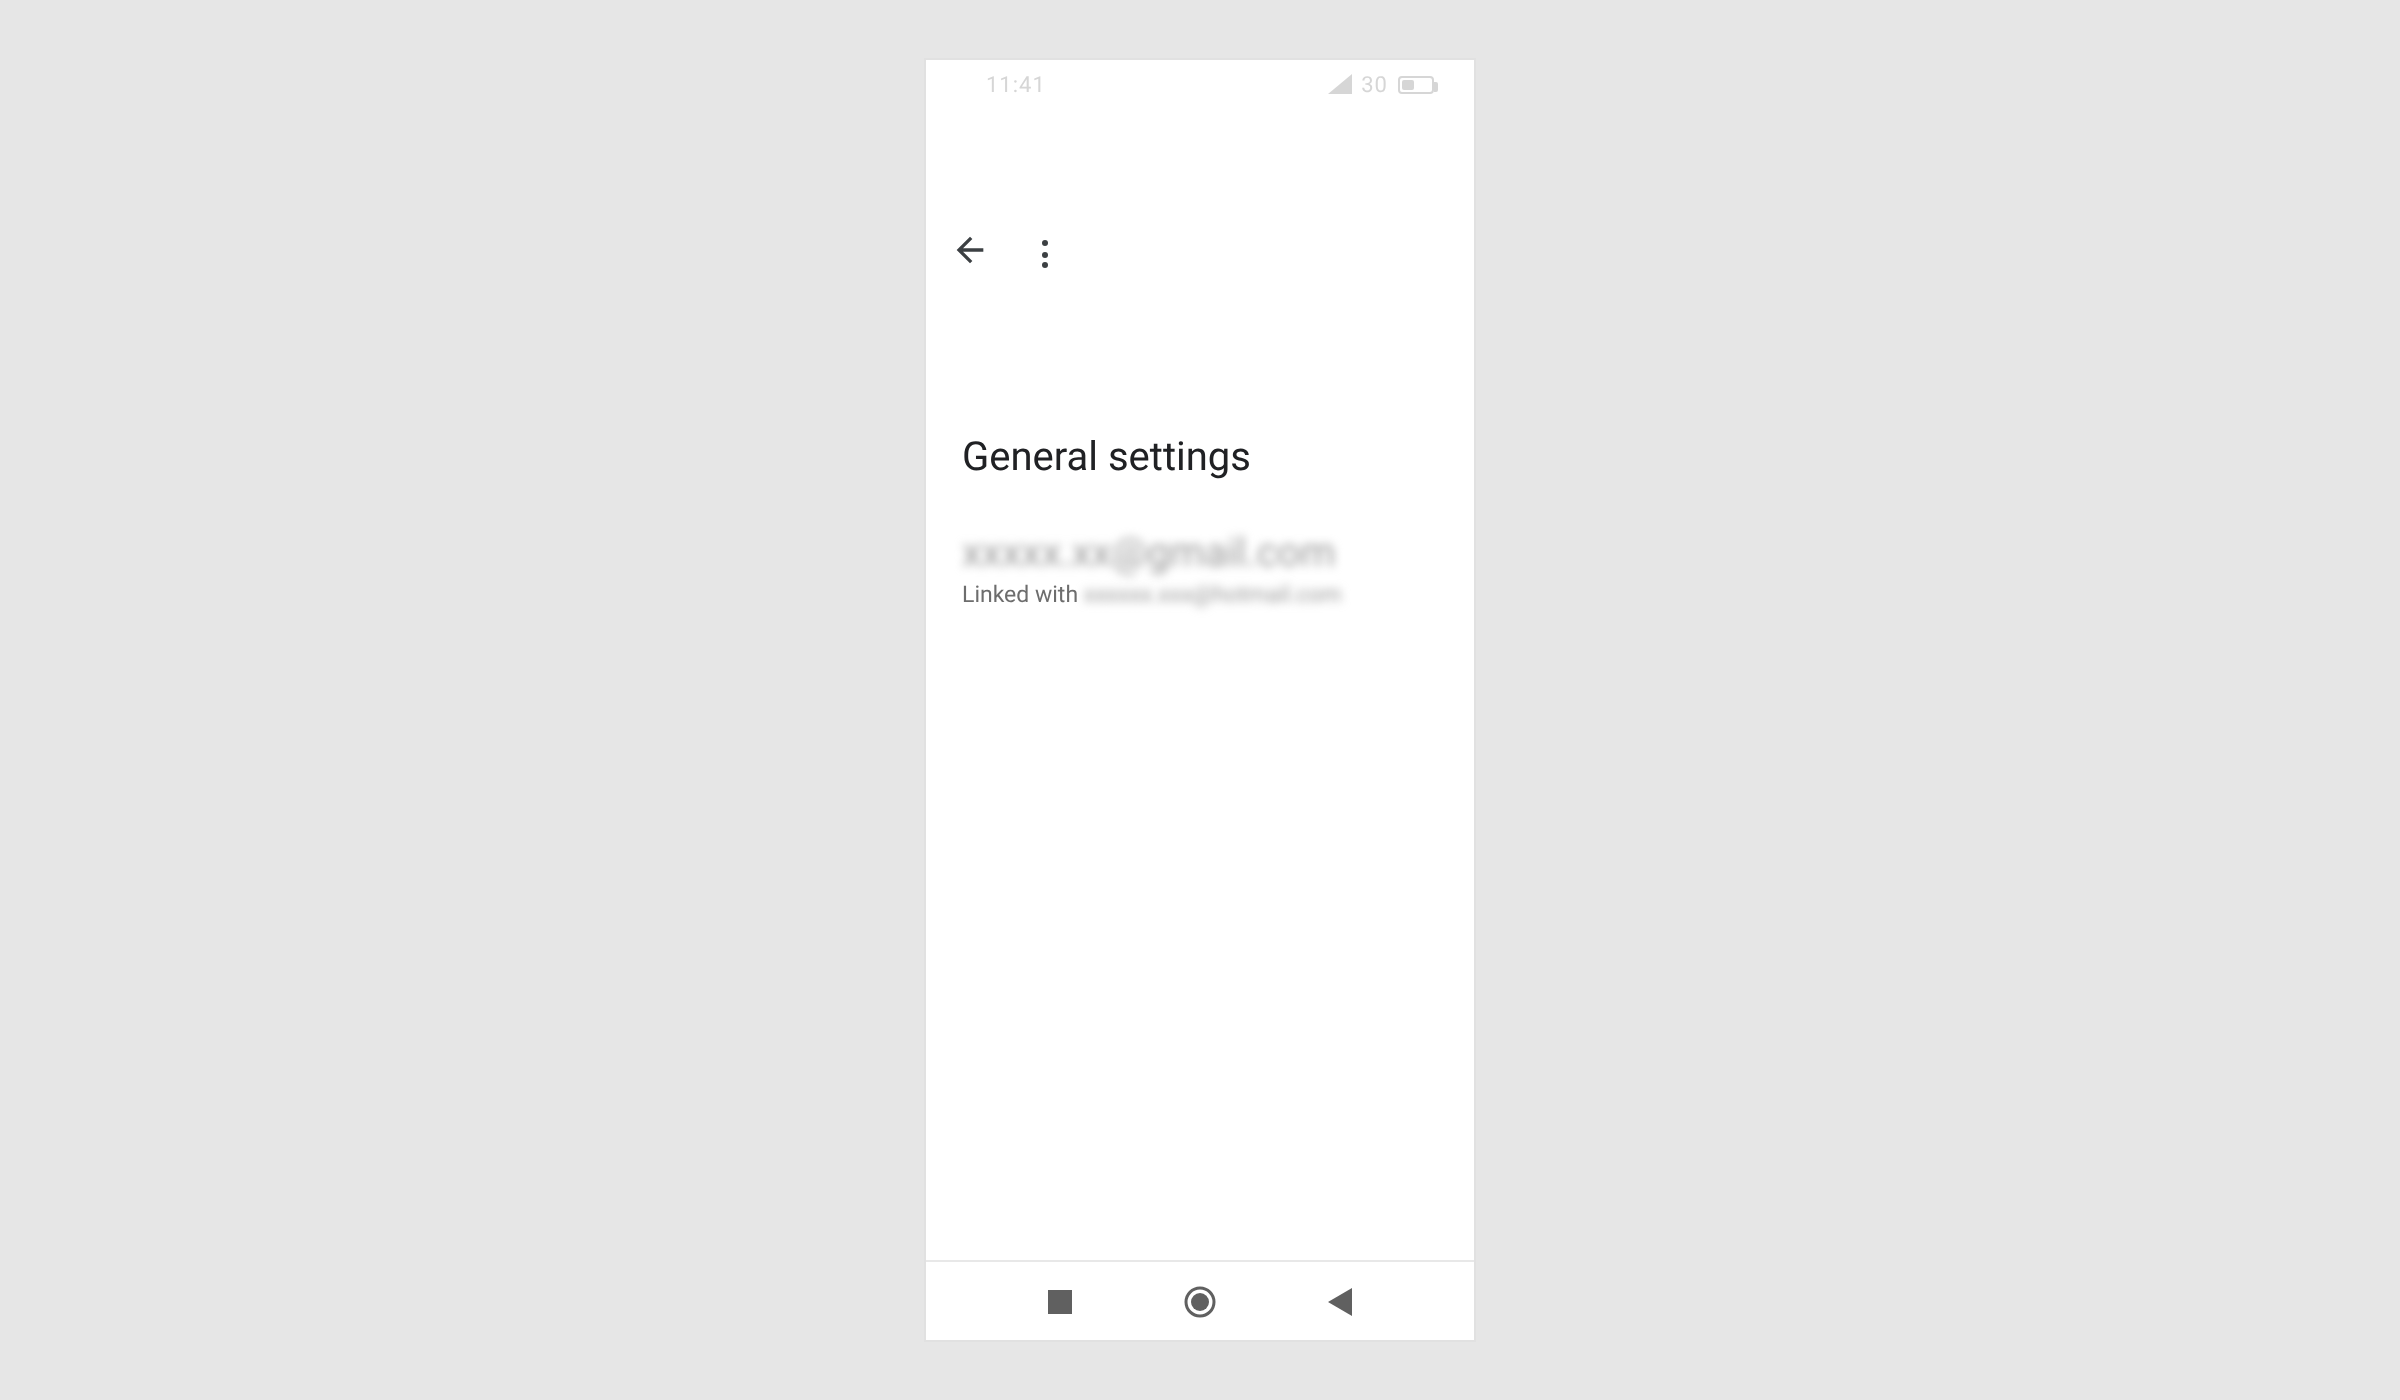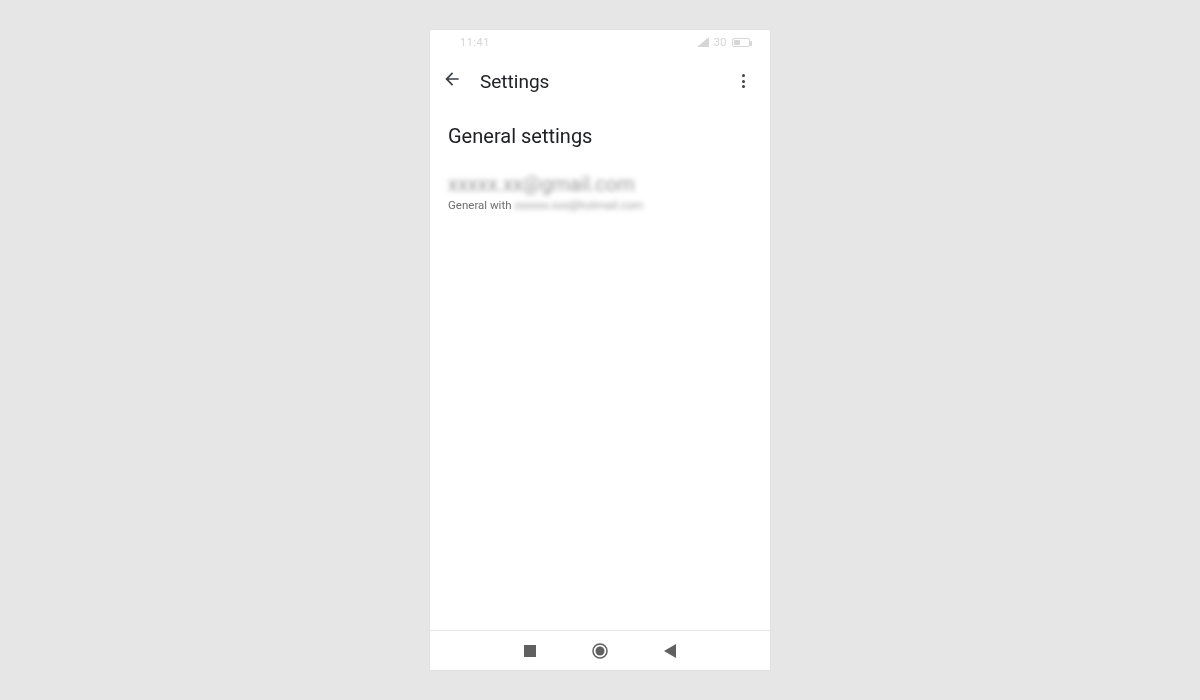--- a/index.html
+++ b/index.html
@@ -7,26 +7,27 @@
       width: 1200px;
       height: 700px;
       background: #e6e6e6;
       display: flex;
       align-items: center;
       justify-content: center;
       font-family: Roboto, Arial, sans-serif;
       overflow: hidden;
     }
     .phone {
-      width: 340px;
+      width: 274px;
       height: 640px;
       background: #fff;
       display: flex;
       flex-direction: column;
       box-shadow: 0 0 0 1px rgba(0,0,0,0.02);
+      gap: 46px;
     }
     .statusbar {
       height: 24px;
       display: flex;
       align-items: center;
       justify-content: space-between;
       padding: 0 20px 0 30px;
       color: #d6d6d6;
       font-size: 11px;
       letter-spacing: 0.5px;
@@ -107,36 +108,35 @@
         </span>
     </div>
   </div>
 
   <div class="appbar">
     <span class="back-icon">
       <svg width="20" height="20" viewBox="0 0 24 24">
           <path fill="currentColor" d="M20 11H7.83l5.59-5.59L12 4l-8 8 8 8 1.41-1.41L7.83 13H20z"></path>
         </svg>
     </span>
-    <span class="title">Settings</span>
     <span class="overflow">
       <span class="dot"></span>
         <span class="dot"></span>
         <span class="dot"></span>
     </span>
   </div>
 
   <div class="content">
     <div class="row">
       <div class="primary">General settings</div>
     </div>
     <div class="row account">
       <div class="primary">xxxxx.xx@gmail.com</div>
       <div class="secondary">
-        <span>General with </span><span class="linked-addr">xxxxxx.xxx@hotmail.com</span>
+        <span>Linked with </span><span class="linked-addr">xxxxxx.xxx@hotmail.com</span>
       </div>
     </div>
   </div>
 
   <div class="navbar">
     <span class="nav-btn">
       <svg width="12" height="12" viewBox="0 0 12 12">
           <rect x="0" y="0" width="12" height="12" fill="#606060"></rect>
         </svg>
     </span>

